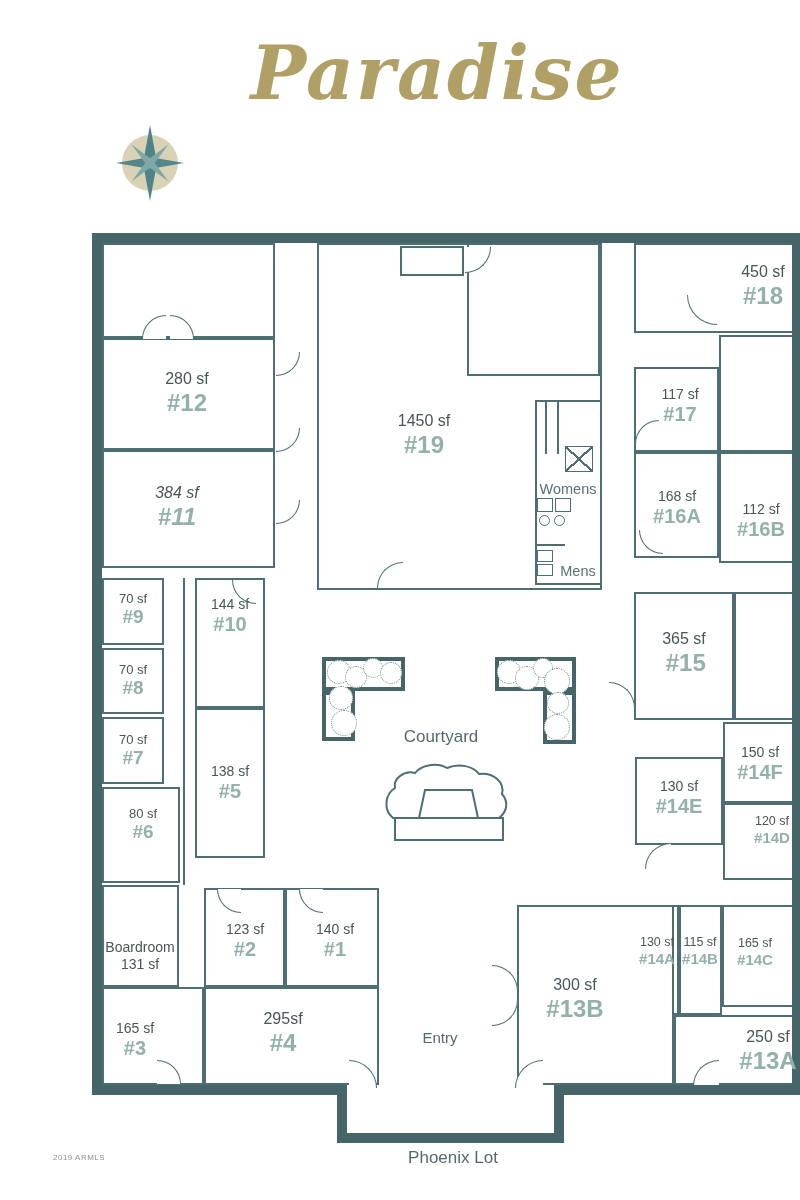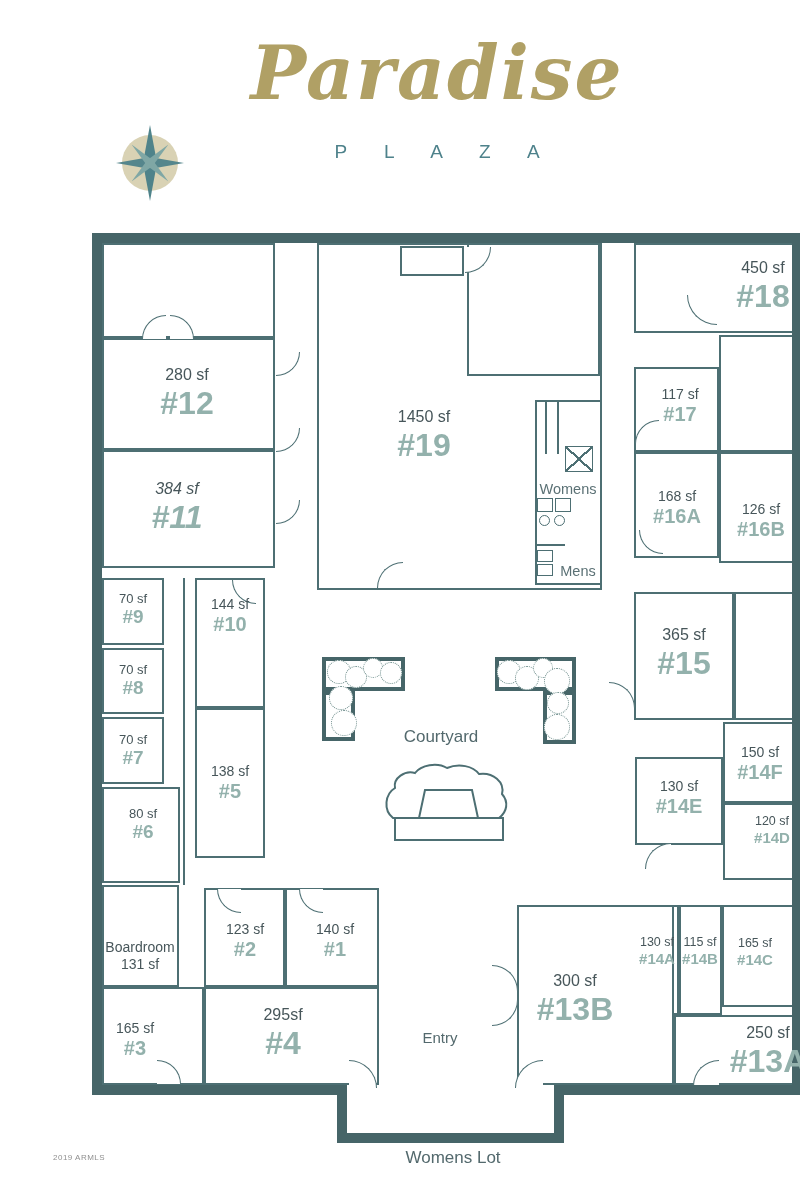--- a/index.html
+++ b/index.html
@@ -33,21 +33,21 @@
   .room{position:absolute;border:2px solid var(--line);background:#fff;z-index:2;box-sizing:border-box;}
   .arc{position:absolute;background:#fff;border:1.6px solid var(--line);z-index:5;box-sizing:border-box;}
   .arc.tl{border-radius:100% 0 0 0;border-right:none;border-bottom:none;}
   .arc.tr{border-radius:0 100% 0 0;border-left:none;border-bottom:none;}
   .arc.bl{border-radius:0 0 0 100%;border-right:none;border-top:none;}
   .arc.br{border-radius:0 0 100% 0;border-left:none;border-top:none;}
   .rlabel{position:absolute;transform:translate(-50%,-50%);text-align:center;
     line-height:1.18;white-space:nowrap;z-index:8;}
   .rlabel .sf{display:block;color:var(--sf);}
   .rlabel .num{display:block;color:var(--num);font-weight:bold;}
-  .lg .sf{font-size:16px;} .lg .num{font-size:32px;}
+  .lg .sf{font-size:16px;} .lg .num{font-size:24px;}
   .md .sf{font-size:14px;} .md .num{font-size:20px;}
   .sm .sf{font-size:13px;text-align:center;} .sm .num{font-size:19px;}
   .xs .sf{font-size:12.5px;} .xs .num{font-size:15px;}
   .board .sf{font-size:14px;}
   .freelbl{position:absolute;transform:translate(-50%,-50%);color:var(--labelc);
     white-space:nowrap;z-index:8;}
   .lbl-courtyard{left:394px;top:737px;font-size:17px;}
   .lbl-entry{left:393px;top:1037px;font-size:15px;}
   .lbl-parking{left:406px;top:1158px;font-size:17px;}
   .lbl-womens{left:521px;top:489px;font-size:14.5px;color:#5b7175;}
@@ -70,21 +70,20 @@
 <div id="canvas">
 
   <div class="compass">
     <div class="disc"></div>
     <div class="ns"></div>
     <div class="ew"></div>
     <div class="d1"></div>
     <div class="d2"></div>
   </div>
   <div class="title-script">Paradise</div>
-  <div class="title-plaza">P L A Z A</div>
 
   <div class="w" style="left:45px;top:233px;width:710px;height:10px"></div>
   <div class="w" style="left:45px;top:233px;width:10px;height:862px"></div>
   <div class="w" style="left:745px;top:233px;width:10px;height:862px"></div>
   <div class="w" style="left:45px;top:1085px;width:255px;height:10px"></div>
   <div class="w" style="left:507px;top:1085px;width:248px;height:10px"></div>
 
   <div class="w" style="left:290px;top:1085px;width:10px;height:58px"></div>
   <div class="w" style="left:290px;top:1133px;width:227px;height:10px"></div>
   <div class="w" style="left:507px;top:1085px;width:10px;height:58px"></div>
@@ -117,21 +116,21 @@
         <span class="sf">117 sf</span>
         <span class="num">#17</span>
       </div>
       <div class="room" style="left: 587px; top: 452px; width: 85px; height: 106px;"></div>
       <div class="rlabel md" style="left: 630px; top: 508px;">
         <span class="sf">168 sf</span>
         <span class="num">#16A</span>
       </div>
       <div class="room" style="left: 672px; top: 452px; width: 75px; height: 111px;"></div>
       <div class="rlabel md" style="left: 714px; top: 521px;">
-        <span class="sf">126 sf</span>
+        <span class="sf">112 sf</span>
         <span class="num">#16B</span>
       </div>
       <div class="room" style="left: 55px; top: 578px; width: 62px; height: 67px;"></div>
       <div class="rlabel sm" style="left: 86px; top: 610px;">
         <span class="sf">70 sf</span>
         <span class="num">#9</span>
       </div>
       <div class="room" style="left: 148px; top: 578px; width: 70px; height: 130px;"></div>
       <div class="rlabel md" style="left: 183px; top: 616px;">
         <span class="sf">144 sf</span>
@@ -141,21 +140,21 @@
       <div class="rlabel sm" style="left: 86px; top: 681px;">
         <span class="sf">70 sf</span>
         <span class="num">#8</span>
       </div>
       <div class="room" style="left: 55px; top: 717px; width: 62px; height: 67px;"></div>
       <div class="rlabel sm" style="left: 86px; top: 751px;">
         <span class="sf">70 sf</span>
         <span class="num">#7</span>
       </div>
       <div class="room" style="left: 587px; top: 592px; width: 100px; height: 128px;"></div>
-      <div class="rlabel lg" style="left: 637px; top: 654px;">
+      <div class="rlabel lg" style="left: 637px; top: 654px; text-align: right;">
         <span class="sf">365 sf</span>
         <span class="num">#15</span>
       </div>
       <div class="room" style="left: 148px; top: 708px; width: 70px; height: 150px;"></div>
       <div class="rlabel md" style="left: 183px; top: 783px;">
         <span class="sf">138 sf</span>
         <span class="num">#5</span>
       </div>
       <div class="room" style="left: 676px; top: 722px; width: 71px; height: 81px;"></div>
       <div class="rlabel md" style="left: 713px; top: 764px;">
@@ -286,18 +285,18 @@
   <div class="arc tl" style="left:468px;top:1060px;width:28px;height:28px"></div>
   <div class="arc bl" style="left:170px;top:889px;width:24px;height:24px"></div>
   <div class="arc bl" style="left:252px;top:889px;width:24px;height:24px"></div>
   <div class="arc tr" style="left:110px;top:1060px;width:24px;height:24px"></div>
   <div class="arc tr" style="left:445px;top:965px;width:26px;height:26px"></div>
   <div class="arc br" style="left:445px;top:1000px;width:26px;height:26px"></div>
   <div class="arc bl" style="left:185px;top:580px;width:24px;height:24px"></div>
 
   <div class="freelbl lbl-courtyard">Courtyard</div>
   <div class="freelbl lbl-entry">Entry</div>
-  <div class="freelbl lbl-parking">Womens Lot</div>
+  <div class="freelbl lbl-parking">Phoenix Lot</div>
   <div class="freelbl lbl-womens">Womens</div>
   <div class="freelbl lbl-mens">Mens</div>
 
   <div class="credit">2019 ARMLS</div>
 </div>
 
 </body></html>

